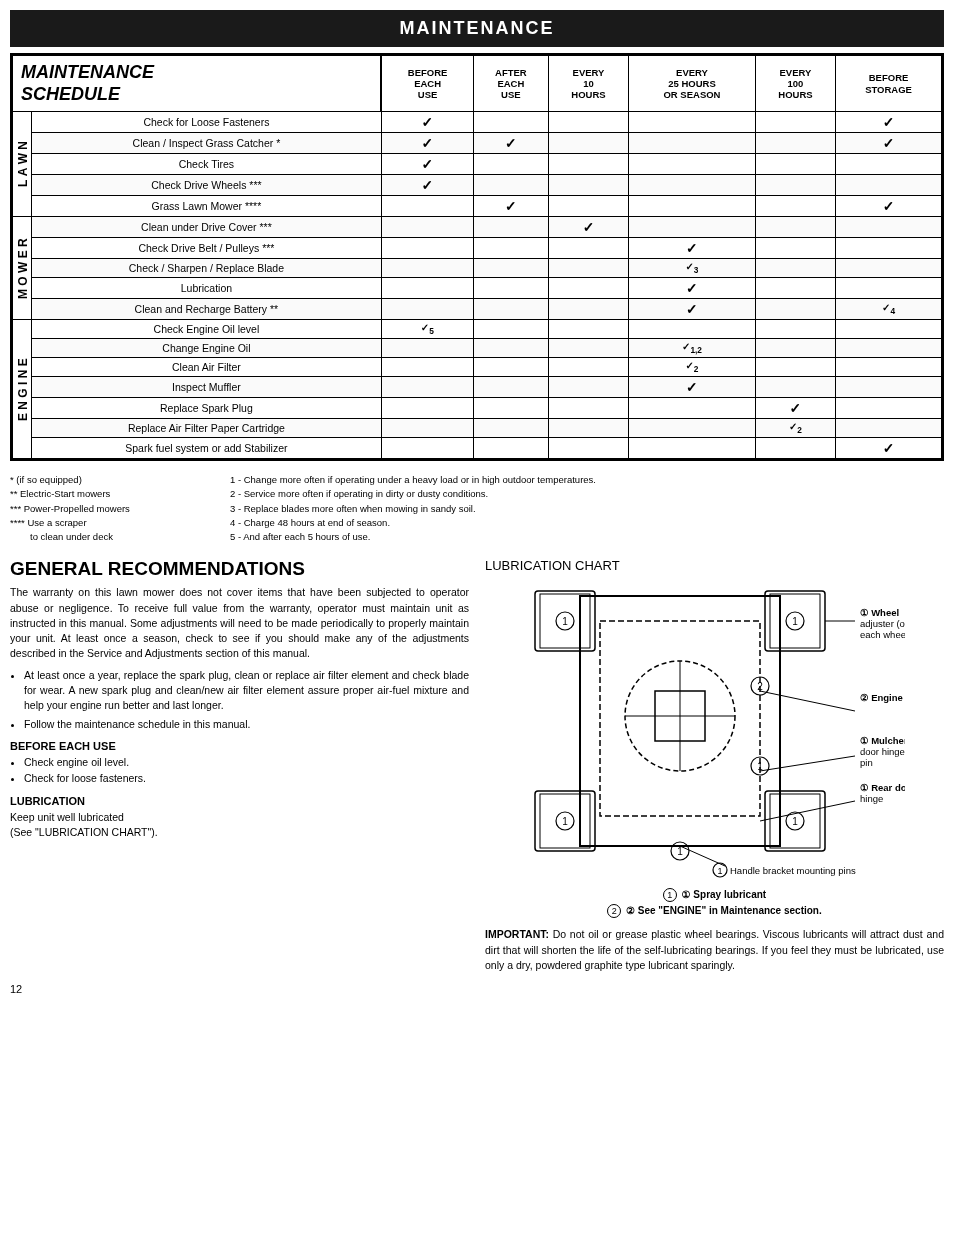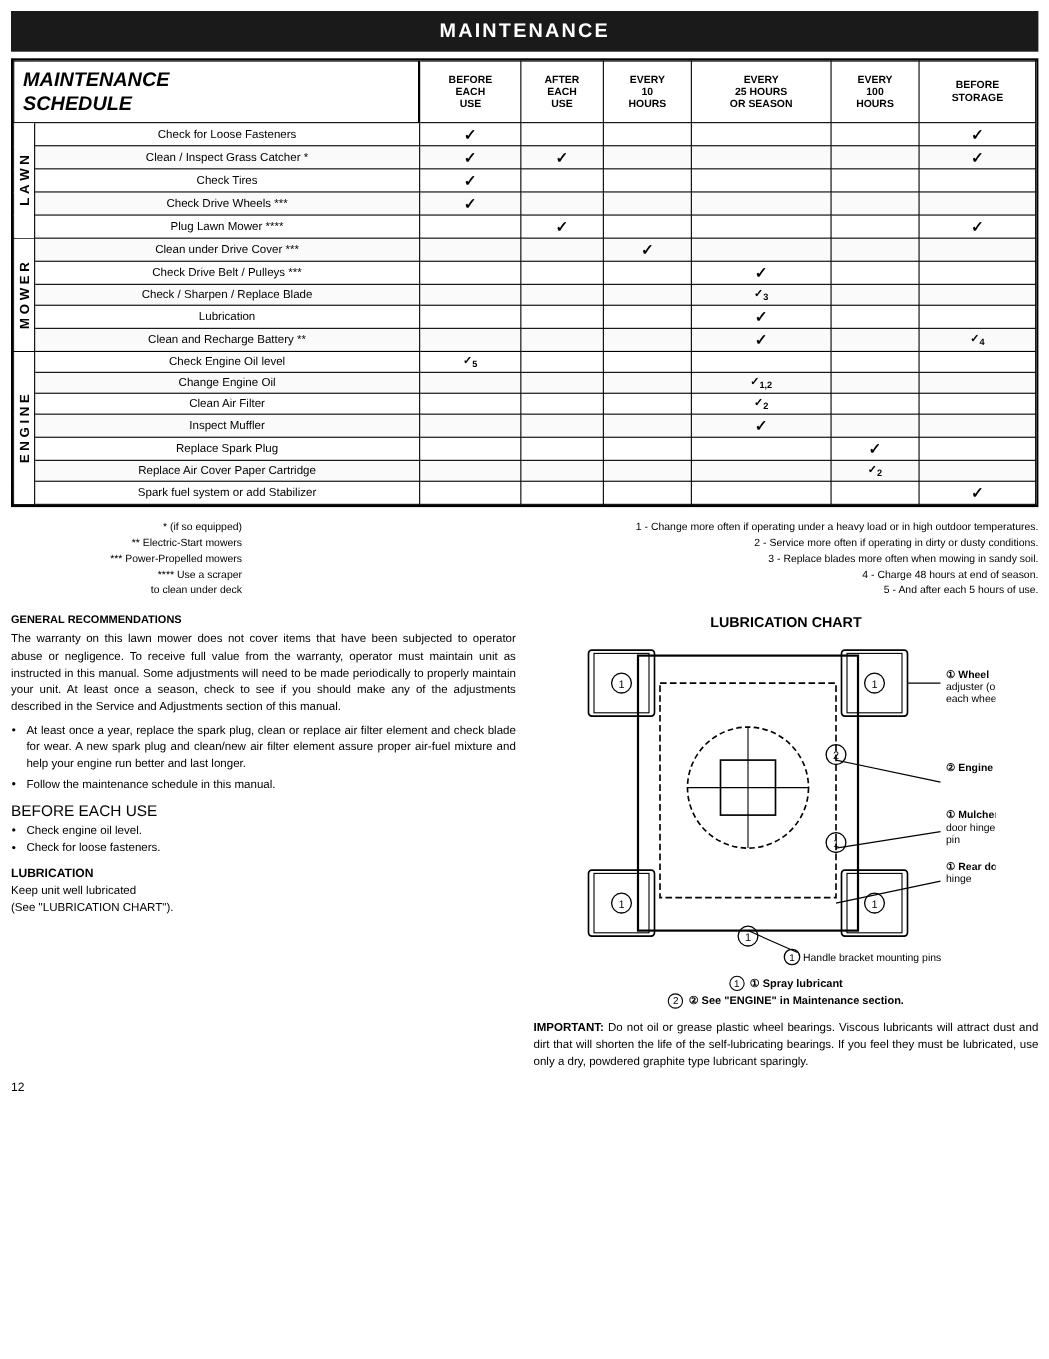--- a/index.html
+++ b/index.html
@@ -77,79 +77,77 @@
       border-right: 1px solid #000;
     }
     .check { font-size: 14px; font-weight: bold; }
     .check-sub { font-size: 10px; font-weight: bold; }
 
     
     .footnotes {
       display: grid;
       grid-template-columns: 220px 1fr;
       font-size: 9.5px;
-      gap: 12px;
+      gap: 0;
       margin-bottom: 10px;
       padding: 4px 0;
-      text-align: right;
     }
     .footnotes-left { padding-right: 10px; line-height: 1.5; }
     .footnotes-right { line-height: 1.5; }
 
     
     .lower-section {
       display: grid;
       grid-template-columns: 1fr 1fr;
       gap: 16px;
       margin-top: 6px;
     }
 
     
     .gen-rec h2 {
-      font-size: 10px;
+      font-size: 19px;
       font-weight: bold;
       margin-bottom: 5px;
     }
     .gen-rec p {
       font-size: 10.5px;
       line-height: 1.45;
       margin-bottom: 6px;
       text-align: justify;
     }
     .gen-rec ul {
       margin-left: 14px;
       font-size: 10.5px;
       line-height: 1.45;
     }
     .gen-rec ul li { margin-bottom: 4px; text-align: justify; }
 
     .before-each-use h3 {
-      font-size: 14px;
-      font-weight: normal;
+      font-size: 11px;
+      font-weight: bold;
       margin: 8px 0 3px;
     }
     .before-each-use ul {
       margin-left: 14px;
       font-size: 10.5px;
       line-height: 1.5;
     }
     .lubrication-section h3 {
       font-size: 11px;
       font-weight: bold;
       margin: 8px 0 3px;
     }
     .lubrication-section p { font-size: 10.5px; line-height: 1.45; }
 
     
     .lub-chart { }
     .lub-chart h2 {
       font-size: 13px;
-      font-weight: bold;
+      font-weight: normal;
       margin-bottom: 8px;
-      text-align: center;
     }
     .lub-diagram {
       position: relative;
       width: 380px;
       height: 300px;
       margin: 0 auto;
     }
     .lub-diagram svg {
       width: 100%;
       height: 100%;
@@ -246,21 +244,21 @@
       <tr class="row-even">
         <td class="task-cell">Check Drive Wheels ***</td>
         <td class="check">✓</td>
         <td></td>
         <td></td>
         <td></td>
         <td></td>
         <td></td>
       </tr>
       <tr class="row-odd">
-        <td class="task-cell">Plug Lawn Mower ****</td>
+        <td class="task-cell">Grass Lawn Mower ****</td>
         <td></td>
         <td class="check">✓</td>
         <td></td>
         <td></td>
         <td></td>
         <td class="check">✓</td>
       </tr>
 
       <tr class="row-even">
         <td rowspan="5" class="section-label">M&nbsp;O&nbsp;W&nbsp;E&nbsp;R</td>
@@ -349,21 +347,21 @@
       <tr class="row-odd">
         <td class="task-cell">Replace Spark Plug</td>
         <td></td>
         <td></td>
         <td></td>
         <td></td>
         <td class="check">✓</td>
         <td></td>
       </tr>
       <tr class="row-even">
-        <td class="task-cell">Replace Air Cover Paper Cartridge</td>
+        <td class="task-cell">Replace Air Filter Paper Cartridge</td>
         <td></td>
         <td></td>
         <td></td>
         <td></td>
         <td class="check-sub">✓<sub>2</sub></td>
         <td></td>
       </tr>
       <tr class="row-odd">
         <td class="task-cell">Spark fuel system or add Stabilizer</td>
         <td></td>

